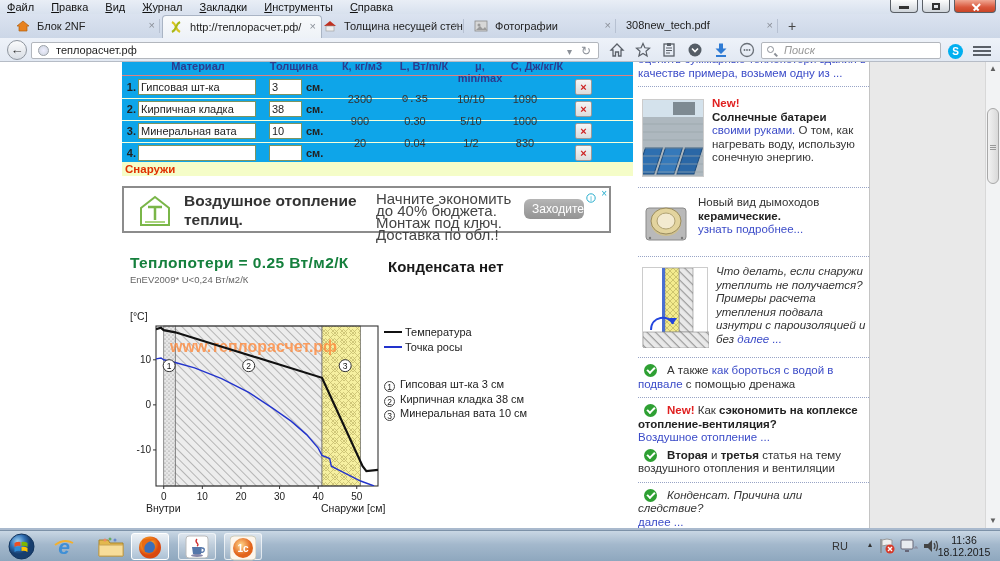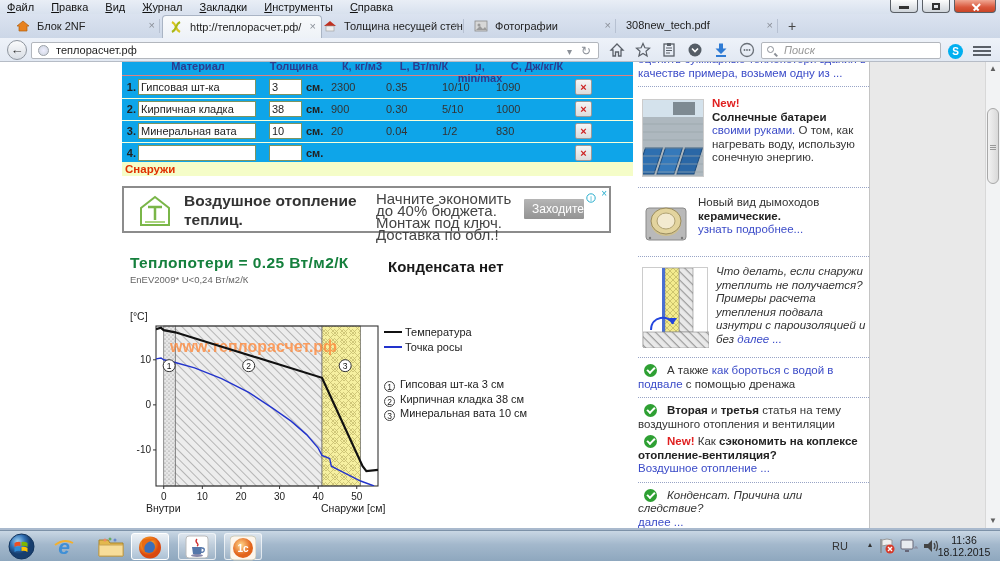--- a/index.html
+++ b/index.html
@@ -41,30 +41,30 @@
   .hamburger div{height:2px;background:#5a6068;margin:2px 0;}
 
   
   .mat-table{left:122px;top:62px;width:511px;height:114px;background:#0ea5e9;font-size:11px;}
   .mh{position:absolute;top:-2px;font-weight:bold;color:#2b3c8f;text-align:center;font-size:11px;}
   .redline{position:absolute;left:0;top:13px;width:100%;height:1px;background:#e08080;}
   .mt-row{position:absolute;left:0;width:100%;height:22px;border-bottom:1px solid #f8ffd8;}
   .rn{position:absolute;left:1px;top:4px;width:13px;text-align:right;font-weight:bold;color:#222;}
   .inp{position:absolute;top:2px;height:16px;border:1px solid #7d9460;background:#fff;font-size:11px;padding:0 2px;color:#222;}
   .unit{position:absolute;left:184px;top:4px;font-weight:bold;color:#222;}
-  .val{position:absolute;top:4px;width:58px;color:#333;}
+  .val{position:absolute;top:16px;width:58px;text-align:center;color:#333;}
   .delbtn{position:absolute;left:453px;top:2px;width:17px;height:16px;border:1px solid #9a9a9a;border-radius:2px;background:linear-gradient(#f5f5f5,#dcdcdc);color:#cc2222;font-weight:bold;text-align:center;line-height:14px;font-size:11px;cursor:pointer;}
   .outside-row{position:absolute;left:0;top:100px;width:100%;height:14px;background:#f5fdc8;}
   .outside-label{position:absolute;left:3px;top:1px;color:#e03000;font-weight:bold;font-size:11.5px;}
 
   
   .ad{left:122px;top:186px;width:489px;height:47px;border:2px solid #8c8c8c;background:#fff;}
   .ad-title{position:absolute;left:60px;top:3px;width:185px;font-size:15.5px;font-weight:bold;color:#333;line-height:19px;}
   .ad-body{position:absolute;left:252px;top:5px;width:148px;font-size:15px;color:#444;line-height:12px;}
-  .ad-btn{position:absolute;left:400px;top:11px;width:60px;height:20px;background:linear-gradient(#b5b5b5,#939393);color:#fff;font-size:12px;text-align:center;line-height:20px;border-radius:1px;cursor:pointer;padding-left:8px;}
+  .ad-btn{position:absolute;left:400px;top:11px;width:60px;height:20px;background:linear-gradient(#b5b5b5,#939393);color:#fff;font-size:12px;text-align:center;line-height:20px;border-radius:6px;cursor:pointer;padding-left:8px;}
   .ad-x{position:absolute;right:2px;top:0;color:#29aecd;font-size:10px;}
 
   
   .heatloss{left:130px;top:254px;font-size:15.5px;font-weight:bold;color:#15803d;letter-spacing:0.4px;}
   .norm{left:130px;top:274px;font-size:9.5px;color:#666;}
   .condensate{left:388px;top:258px;font-size:15px;font-weight:bold;color:#1a1a1a;}
 
   
   #chart-svg text{font-family:"Liberation Sans",sans-serif;}
   .ylab{left:130px;top:310px;font-size:10.5px;color:#222;z-index:2;}
@@ -226,21 +226,21 @@
     <span class="mh" style="left:331px;width:54px;">μ, min/max</span>
     <span class="mh" style="left:385px;width:60px;">С, Дж/кг/К</span>
     <div class="redline"></div>
 
     <div class="mt-row" style="top:15px;">
       <span class="rn">1.</span>
       <input class="inp" style="left: 16px; width: 118px;" value="Гипсовая шт-ка">
       <input class="inp" style="left: 147px; width: 33px;" value="3">
       <span class="unit">см.</span>
       <span class="val" style="left:209px;">2300</span>
-      <span class="val" style="left:264px;">0.35</span>
+      <span class="val" style="left:264px;font-family:Liberation Mono, monospace;">0.35</span>
       <span class="val" style="left:320px;">10/10</span>
       <span class="val" style="left:374px;">1090</span>
       <span class="delbtn">×</span>
     </div>
     <div class="mt-row" style="top:37px;">
       <span class="rn">2.</span>
       <input class="inp" style="left: 16px; width: 118px;" value="Кирпичная кладка">
       <input class="inp" style="left: 147px; width: 33px;" value="38">
       <span class="unit">см.</span>
       <span class="val" style="left:209px;">900</span>
@@ -432,26 +432,26 @@
       <div class="clr"></div>
     </div>
     <div class="divider"></div>
 
     <div class="check-p">
       <span class="chk"></span><span>А также </span><span class="sb-link">как бороться с водой в подвале</span><span> с помощью дренажа</span>
     </div>
     <div class="divider"></div>
 
     <div class="check-p">
-      <span class="chk"></span><span class="sb-link sb-bold">Вторая</span><span> и </span><span class="sb-link sb-bold">третья</span><span> статья на тему воздушного отопления и вентиляции</span>
-    </div>
-
-    <div class="check-p">
       <span class="chk"></span><span class="sb-red sb-bold">New!</span><span> Как </span><span class="sb-bold">сэкономить на коплексе отопление-вентиляция</span><span class="sb-bold">?</span><br>
       <span class="sb-link">Воздушное отопление ...</span>
+    </div>
+
+    <div class="check-p">
+      <span class="chk"></span><span class="sb-link sb-bold">Вторая</span><span> и </span><span class="sb-link sb-bold">третья</span><span> статья на тему воздушного отопления и вентиляции</span>
     </div>
     <div class="divider"></div>
 
     <div class="check-p">
       <span class="chk"></span><span class="sb-it">Конденсат. Причина или следствие?</span><br>
       <span class="sb-link">далее ...</span>
     </div>
 
   </div>
 

